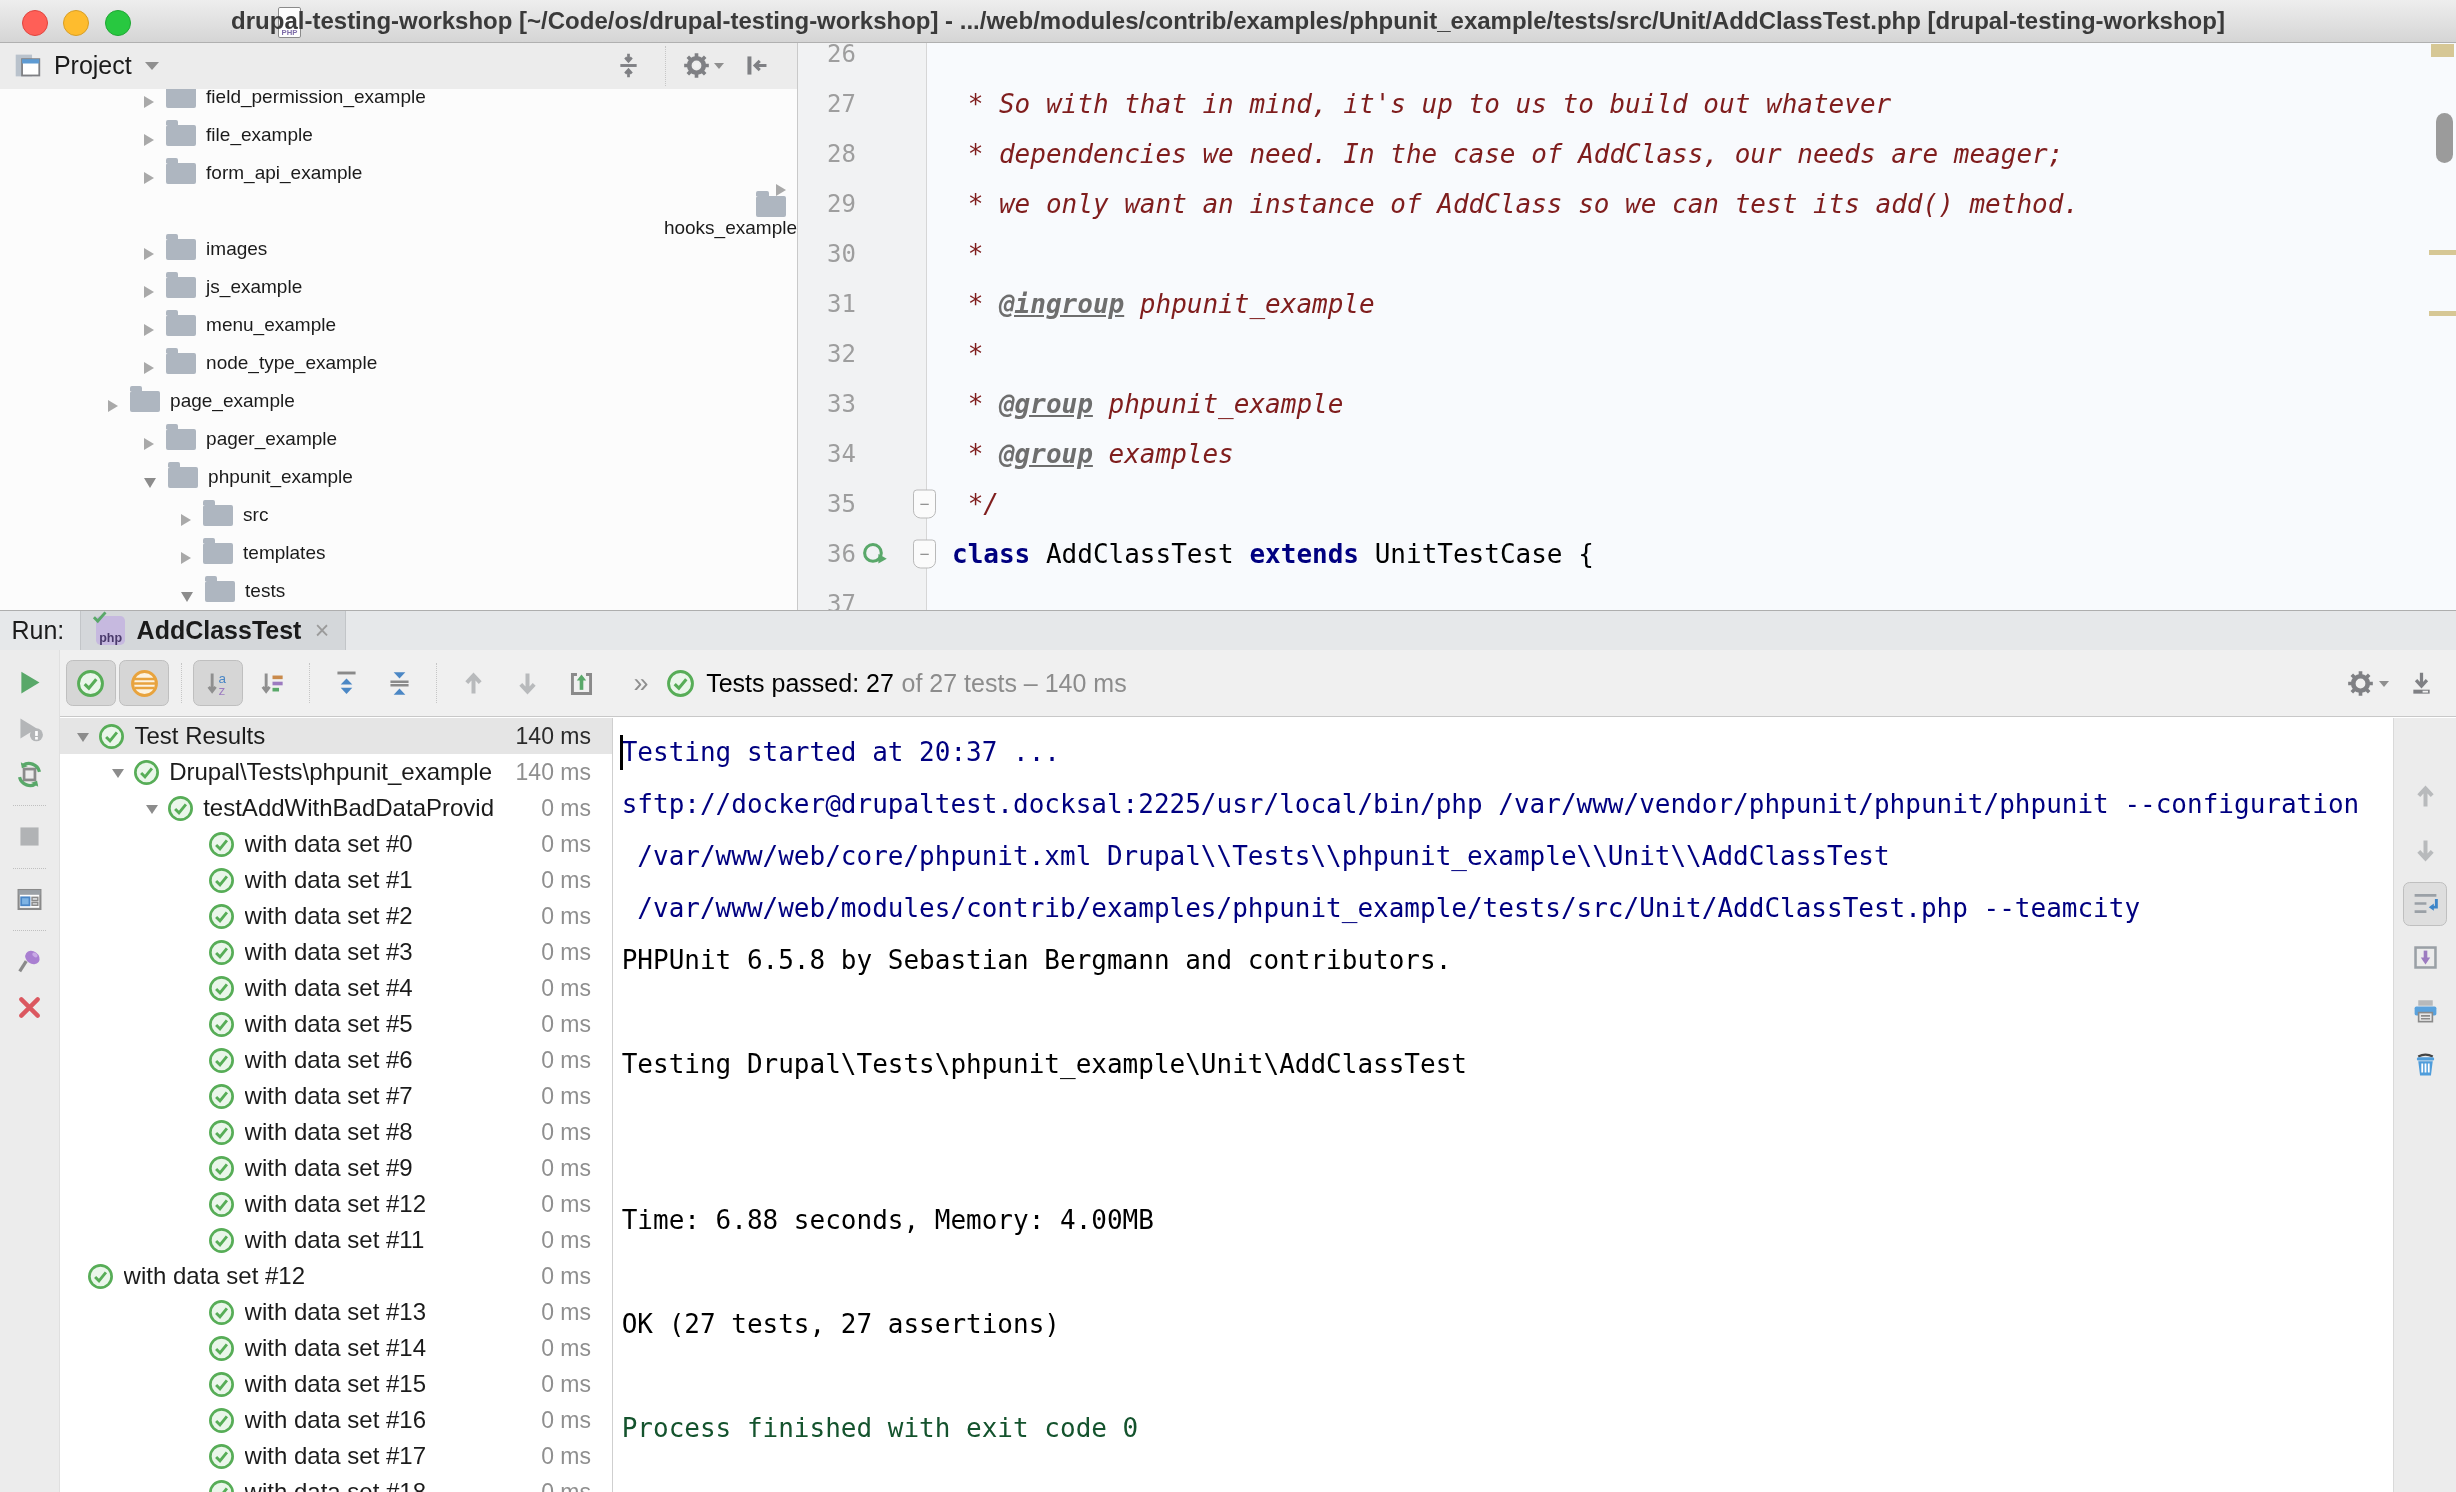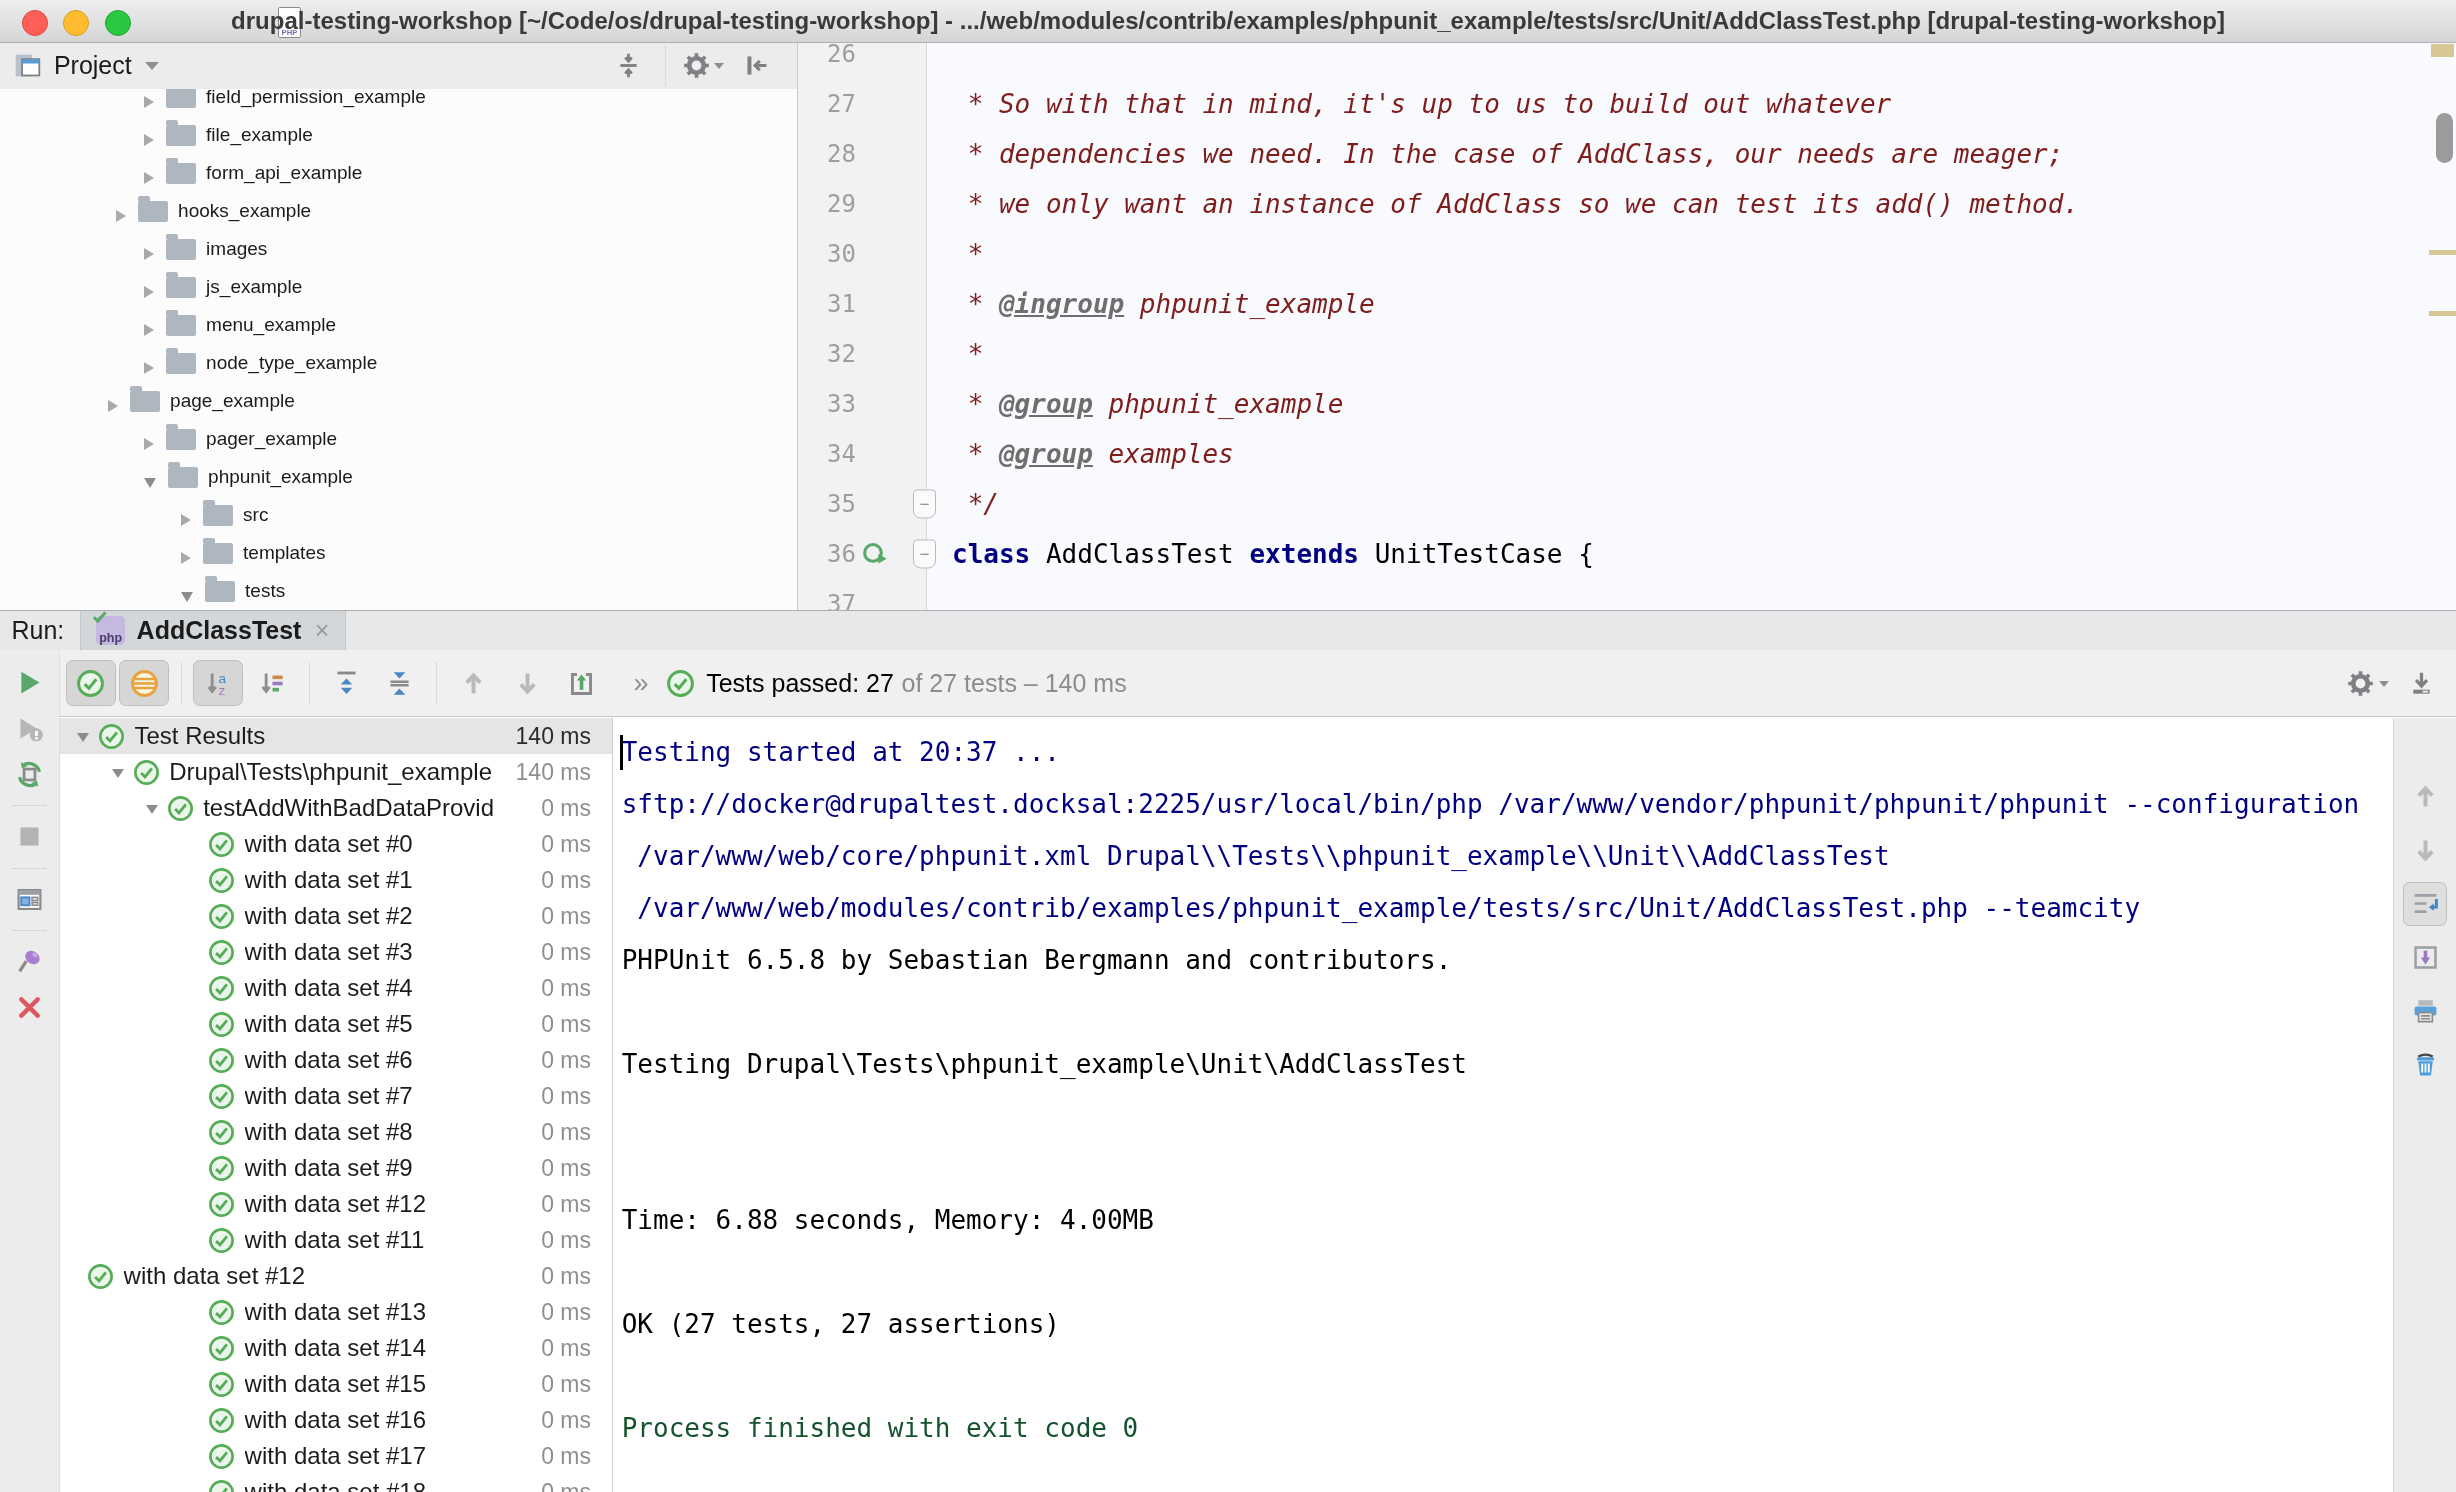--- a/index.html
+++ b/index.html
@@ -138,21 +138,21 @@
         <div class="ptree-row" style="padding-left:144px;">
           <span class="chev right"></span>
           <span class="folder"></span>
           <span>file_example</span>
         </div>
         <div class="ptree-row" style="padding-left:144px;">
           <span class="chev right"></span>
           <span class="folder"></span>
           <span>form_api_example</span>
         </div>
-        <div class="ptree-row" style="padding-left:116px;">
+        <div class="ptree-row" style="padding-left:68px;flex-direction:column;">
           <span class="chev right"></span>
           <span class="folder"></span>
           <span>hooks_example</span>
         </div>
         <div class="ptree-row" style="padding-left:144px;">
           <span class="chev right"></span>
           <span class="folder"></span>
           <span>images</span>
         </div>
         <div class="ptree-row" style="padding-left:144px;">

